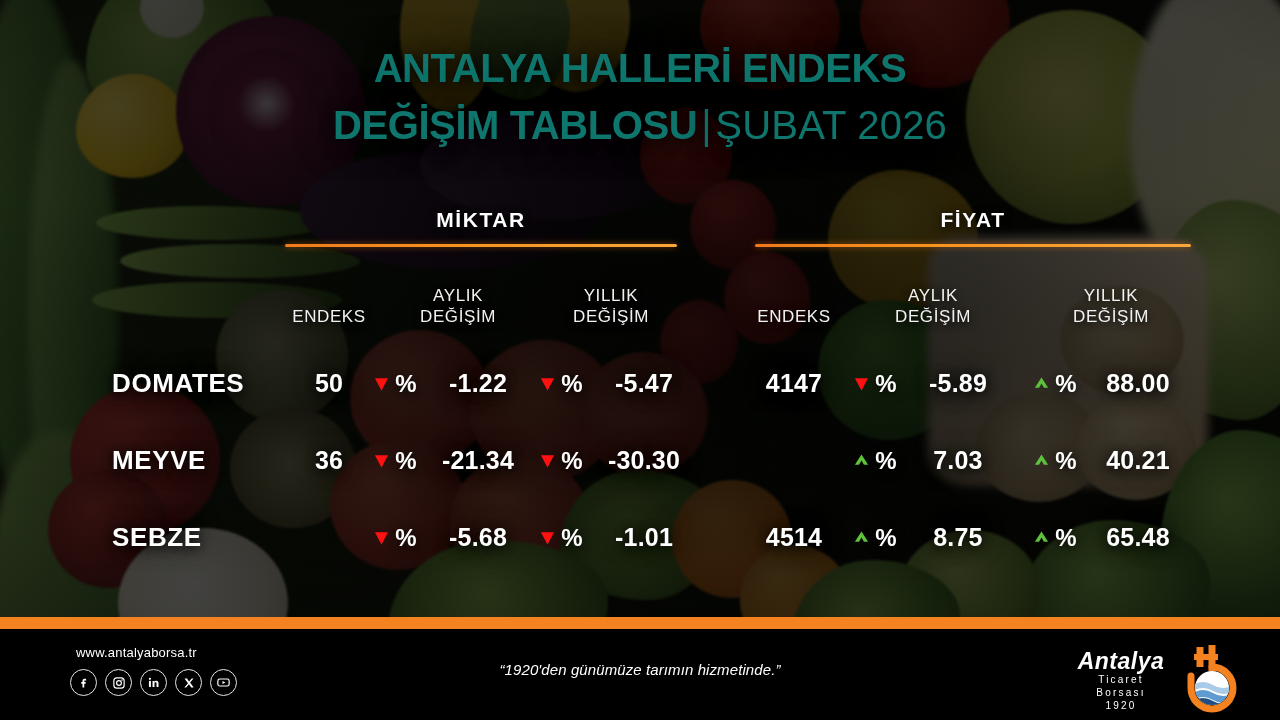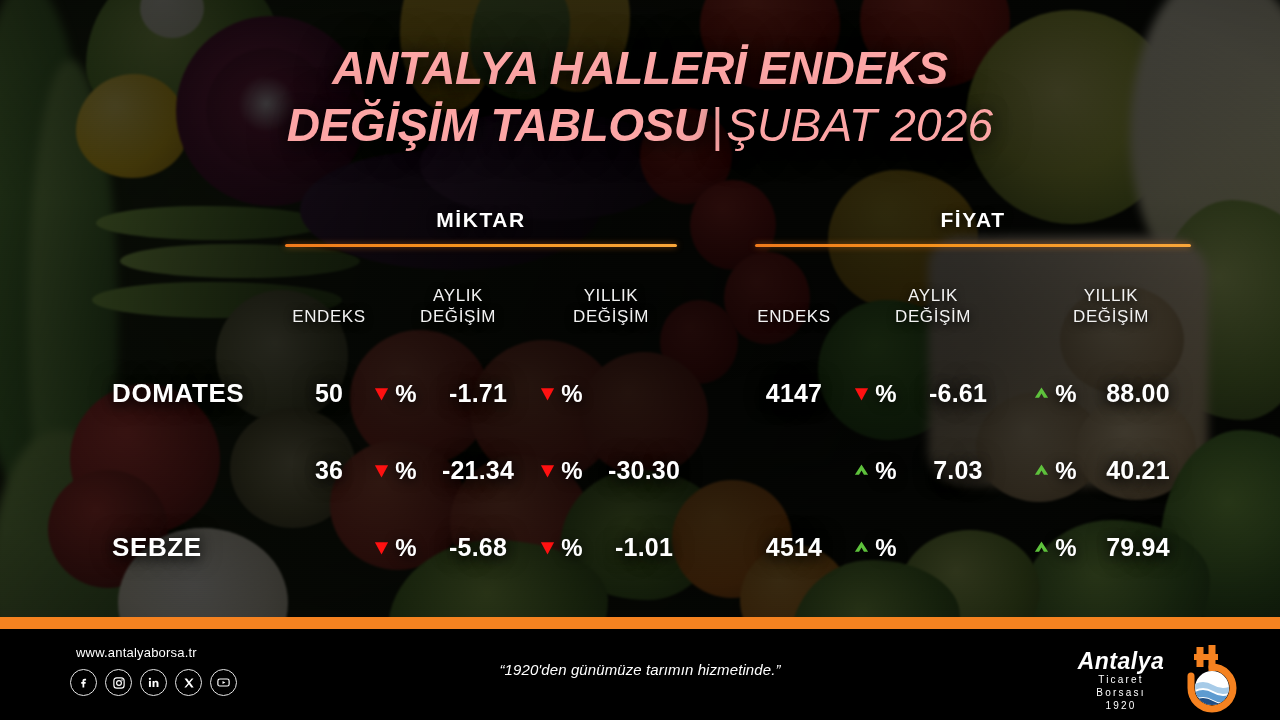--- a/index.html
+++ b/index.html
@@ -53,28 +53,27 @@
     z-index: 5;
   }
 
   
   .title-block {
     position: absolute;
     top: 40px; left: 0; right: 0;
     text-align: center;
   }
   .title-line {
-    color: #fca5a5;
-    font-size: 46px;
+    color: #0f766e;
+    font-size: 40px;
     line-height: 57px;
     letter-spacing: -0.4px;
     font-weight: 700;
     text-shadow: 0 2px 16px rgba(0,0,0,.85), 0 0 38px rgba(0,0,0,.7);
     white-space: nowrap;
-    font-style: italic;
   }
   .title-line .heavy { font-weight: 700; }
   .title-line .light { font-weight: 400; letter-spacing: 0.2px; margin-top: 24px; }
   .title-sep { font-weight: 300; padding: 0 4px; }
 
   
   .group {
     position: absolute;
     top: 208px;
   }
@@ -119,21 +118,21 @@
   .rows {
     position: absolute;
     top: 345px; left: 0; right: 0;
   }
   .row {
     position: relative;
     height: 77px;
   }
   .cell {
     position: absolute;
-    top: 10px;
+    top: 0;
     height: 77px;
     display: flex;
     align-items: center;
     color: #ffffff;
     text-shadow: 0 2px 11px rgba(0,0,0,.95), 0 0 22px rgba(0,0,0,.75);
   }
   .cell.label {
     left: 112px;
     font-size: 26px;
     font-weight: 700;
@@ -364,50 +363,52 @@
           <div class="cell label">DOMATES</div>
           <div class="cell num" style="left:272px;width:114px;">50</div>
           <div class="cell pct" style="left:360px;width:70px;">
             <span>
               <svg class="arrow" viewBox="0 0 18 18" aria-hidden="true">
                 <path d="M2 3 L16 3 L9 16 Z" fill="#ff1111"></path>
               </svg>
             </span>
             <span class="sym">%</span>
           </div>
-          <div class="cell num" style="left:412px;width:132px;">-1.71</div>
+          <div class="cell num" style="left:412px;width:132px;">-1.22</div>
           <div class="cell pct" style="left:526px;width:70px;">
             <span>
               <svg class="arrow" viewBox="0 0 18 18" aria-hidden="true">
                 <path d="M2 3 L16 3 L9 16 Z" fill="#ff1111"></path>
               </svg>
             </span>
             <span class="sym">%</span>
           </div>
+          <div class="cell num" style="left:578px;width:132px;">-5.47</div>
           <div class="cell num" style="left:737px;width:114px;">4147</div>
           <div class="cell pct" style="left:840px;width:70px;">
             <span>
               <svg class="arrow" viewBox="0 0 18 18" aria-hidden="true">
                 <path d="M2 3 L16 3 L9 16 Z" fill="#ff1111"></path>
               </svg>
             </span>
             <span class="sym">%</span>
           </div>
-          <div class="cell num" style="left:892px;width:132px;">-6.61</div>
+          <div class="cell num" style="left:892px;width:132px;">-5.89</div>
           <div class="cell pct" style="left:1020px;width:70px;">
             <span>
               <svg class="arrow" viewBox="0 0 18 18" aria-hidden="true">
                 <path d="M9 2 L16 13 L11.6 13 L9 8.6 L6.4 13 L2 13 Z" fill="#5ec23c"></path>
               </svg>
             </span>
             <span class="sym">%</span>
           </div>
           <div class="cell num" style="left:1072px;width:132px;">88.00</div>
         </div>
         <div class="row">
+          <div class="cell label">MEYVE</div>
           <div class="cell num" style="left:272px;width:114px;">36</div>
           <div class="cell pct" style="left:360px;width:70px;">
             <span>
               <svg class="arrow" viewBox="0 0 18 18" aria-hidden="true">
                 <path d="M2 3 L16 3 L9 16 Z" fill="#ff1111"></path>
               </svg>
             </span>
             <span class="sym">%</span>
           </div>
           <div class="cell num" style="left:412px;width:132px;">-21.34</div>
@@ -461,29 +462,30 @@
           <div class="cell num" style="left:578px;width:132px;">-1.01</div>
           <div class="cell num" style="left:737px;width:114px;">4514</div>
           <div class="cell pct" style="left:840px;width:70px;">
             <span>
               <svg class="arrow" viewBox="0 0 18 18" aria-hidden="true">
                 <path d="M9 2 L16 13 L11.6 13 L9 8.6 L6.4 13 L2 13 Z" fill="#5ec23c"></path>
               </svg>
             </span>
             <span class="sym">%</span>
           </div>
+          <div class="cell num" style="left:892px;width:132px;">8.75</div>
           <div class="cell pct" style="left:1020px;width:70px;">
             <span>
               <svg class="arrow" viewBox="0 0 18 18" aria-hidden="true">
                 <path d="M9 2 L16 13 L11.6 13 L9 8.6 L6.4 13 L2 13 Z" fill="#5ec23c"></path>
               </svg>
             </span>
             <span class="sym">%</span>
           </div>
-          <div class="cell num" style="left:1072px;width:132px;">79.94</div>
+          <div class="cell num" style="left:1072px;width:132px;">65.48</div>
         </div>
       </div>
 
     <div class="footer-bar"></div>
     <div class="footer">
       <div class="site">www.antalyaborsa.tr</div>
 
       <div class="socials">
         <a class="soc">
           <svg width="13" height="13" viewBox="0 0 24 24" fill="currentColor" aria-hidden="true">

